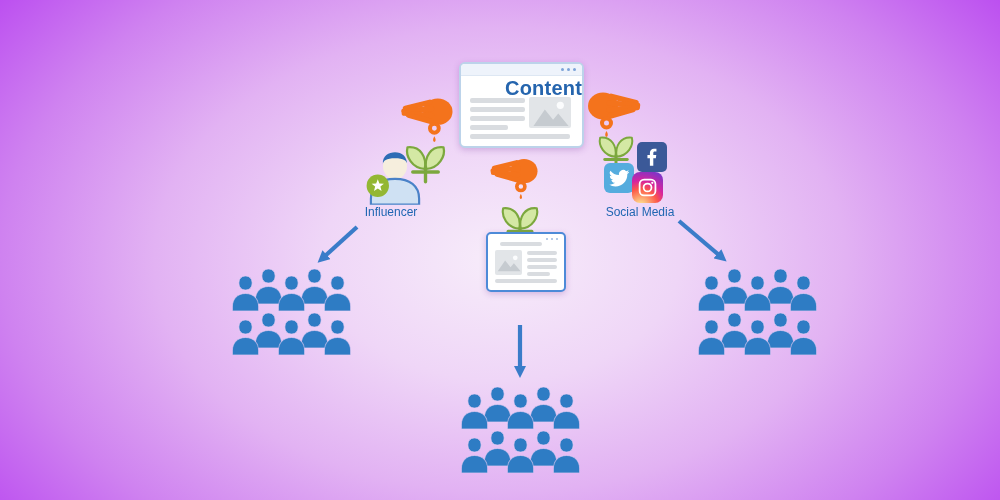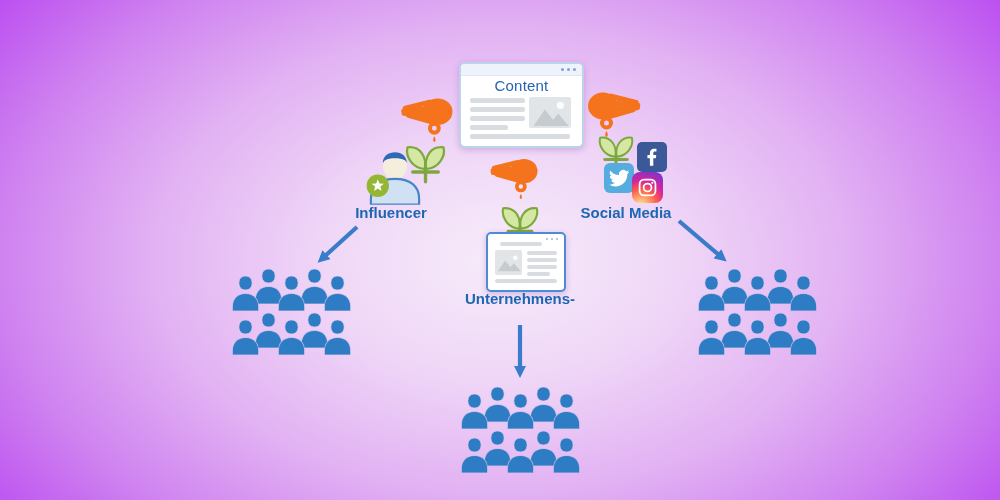--- a/index.html
+++ b/index.html
@@ -13,33 +13,33 @@
   .arrows{position:absolute;left:0;top:0;width:1000px;height:500px;pointer-events:none;}
 
   
   .card{position:absolute;background:#ffffff;border-radius:6px;
         box-shadow:0 2px 6px rgba(110,40,150,.25);}
   .content-card{left:459px;top:62px;width:121px;height:82px;border:2px solid #bcd3ea;}
   .content-card .bar{height:11px;background:#eef3fb;border-bottom:1px solid #dde7f3;
         border-radius:4px 4px 0 0;position:relative;}
   .dots{position:absolute;right:6px;top:4px;display:flex;gap:3px;}
   .dots i{width:3px;height:3px;border-radius:50%;background:#7da3d8;display:block;}
-  .content-card .title{margin-top:1px;text-align:center;font-size:15px;font-weight:normal;
+  .content-card .title{margin-top:1px;text-align:right;font-size:20px;font-weight:bold;
         color:#2565ae;letter-spacing:.2px;}
   .ph-line{position:absolute;background:#d9dce0;border-radius:2px;height:5px;}
   .imgbox{position:absolute;background:#e2e5e8;border-radius:2px;overflow:hidden;}
   .imgbox svg{width:100%;height:100%;}
 
   .blog-card{left:486px;top:232px;width:76px;height:56px;border:2px solid #4d8ad8;border-radius:5px;}
   .blog-card .dots i{width:2px;height:2px;background:#9db9e0;}
   .blog-card .ph-line{height:4px;}
 
   
-  .label{position:absolute;width:140px;text-align:center;font-weight:bold;
-         color:#1f66b2;font-size:15px;line-height:15.5px;}
+  .label{position:absolute;width:140px;text-align:center;font-weight:normal;
+         color:#1f66b2;font-size:12px;line-height:15.5px;}
 
   
   .hand{position:absolute;color:#f4731c;}
   .hand svg{width:100%;height:100%;}
   .hand.mirror svg{transform:scaleX(-1);}
   .seedling{position:absolute;}
   .seedling svg{width:100%;height:100%;}
   .avatar{position:absolute;}
   .avatar svg{width:100%;height:100%;}
 
@@ -178,21 +178,20 @@
           <use href="#img-ph"></use>
         </svg>
     </div>
     <div class="ph-line" style="left:39px;top:17px;width:30px;"></div>
     <div class="ph-line" style="left:39px;top:24px;width:30px;"></div>
     <div class="ph-line" style="left:39px;top:31px;width:30px;"></div>
     <div class="ph-line" style="left:39px;top:38px;width:23px;"></div>
     <div class="ph-line" style="left:7px;top:45px;width:62px;"></div>
   </div>
   <div class="label" style="left:450px;top:291px;">
-    <div>Unternehmens-</div>
   </div>
 
   <div class="hand mirror" style="left:585px;top:88px;width:56px;height:50px;">
     <svg viewBox="0 0 110 100">
         <use href="#hand-seed"></use>
       </svg>
   </div>
   <div class="seedling" style="left:596px;top:133px;width:40px;height:37px;">
     <svg viewBox="0 0 60 56">
         <use href="#seedling-sym"></use>
@@ -208,21 +207,21 @@
         <path fill="#ffffff" d="M17,2.1h-2.9c-2.9,0-4.8,1.9-4.8,4.9v2.3H6.4v3.9h2.9V22h4V13.2h3l.5-3.9h-3.5V7.3c0-1.1.3-1.9,1.9-1.9H17Z"></path>
       </svg>
   </div>
   <div class="sq ig">
     <svg viewBox="0 0 24 24">
       <rect x="3" y="3" width="18" height="18" rx="5" fill="none" stroke="#ffffff" stroke-width="2"></rect>
       <circle cx="12" cy="12" r="4.5" fill="none" stroke="#ffffff" stroke-width="2"></circle>
       <circle cx="17.4" cy="6.6" r="1.3" fill="#ffffff"></circle>
     </svg>
   </div>
-  <div class="label" style="left:556px;top:205px;">Social Media</div>
+  <div class="label" style="left:570px;top:205px;">Social Media</div>
 
   <div class="crowd crowd-left">
       <div class="crowd-row">
         <div class="person">
           <svg viewBox="0 0 30 40">
             <use href="#person-sil"></use>
           </svg>
         </div>
         <div class="person back">
           <svg viewBox="0 0 30 40">

